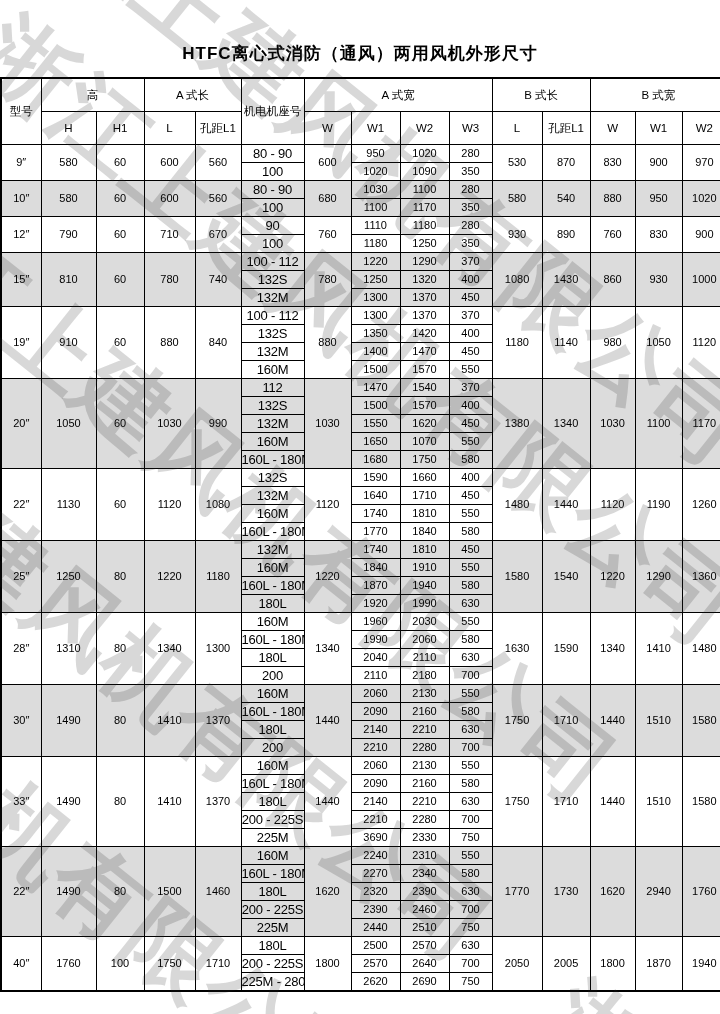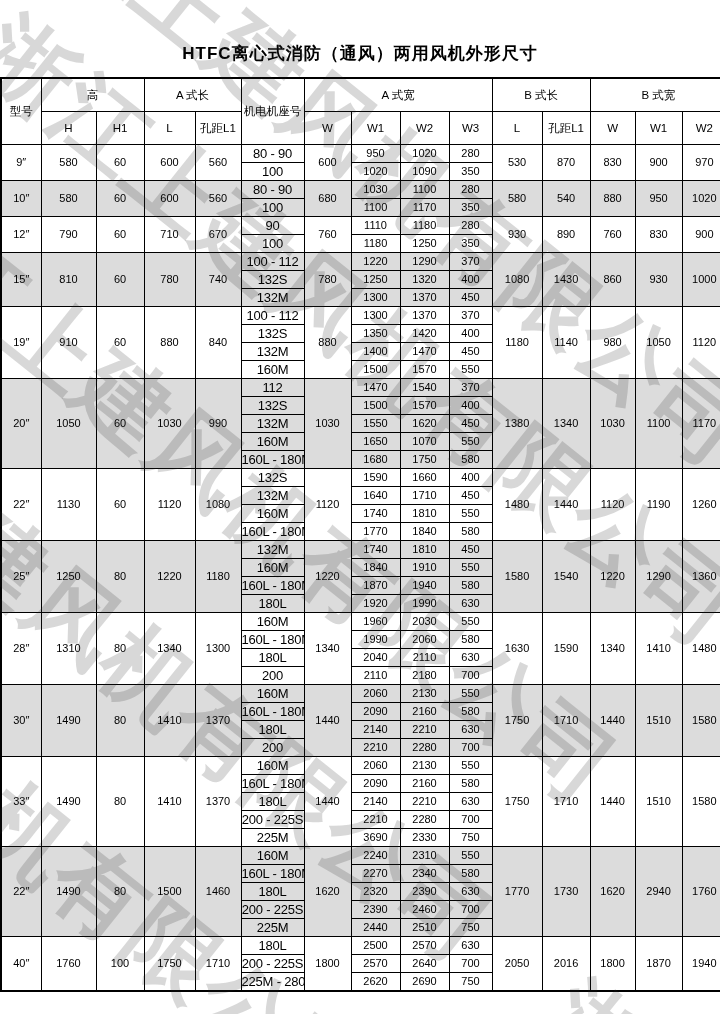--- a/index.html
+++ b/index.html
@@ -495,21 +495,21 @@
           <td rowspan="3">1760</td>
           <td rowspan="3">100</td>
           <td rowspan="3">1750</td>
           <td rowspan="3">1710</td>
           <td class="motor-cell">180L</td>
           <td rowspan="3">1800</td>
           <td>2500</td>
           <td>2570</td>
           <td>630</td>
           <td rowspan="3">2050</td>
-          <td rowspan="3">2016</td>
+          <td rowspan="3">2005</td>
           <td rowspan="3">1800</td>
           <td rowspan="3">1870</td>
           <td rowspan="3">1940</td>
         </tr>
         <tr>
           <td class="motor-cell">200 - 225S</td>
           <td>2570</td>
           <td>2640</td>
           <td>700</td>
         </tr>

